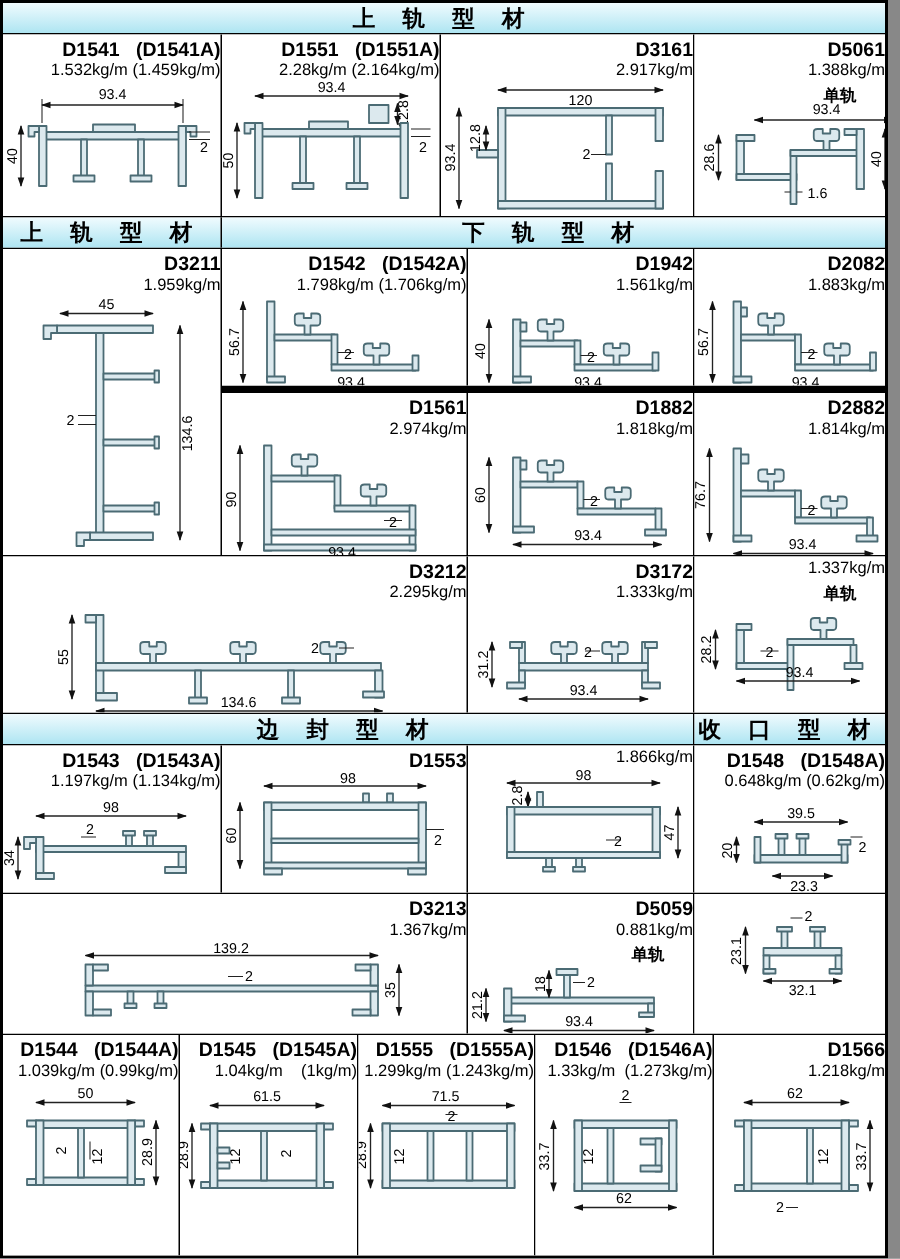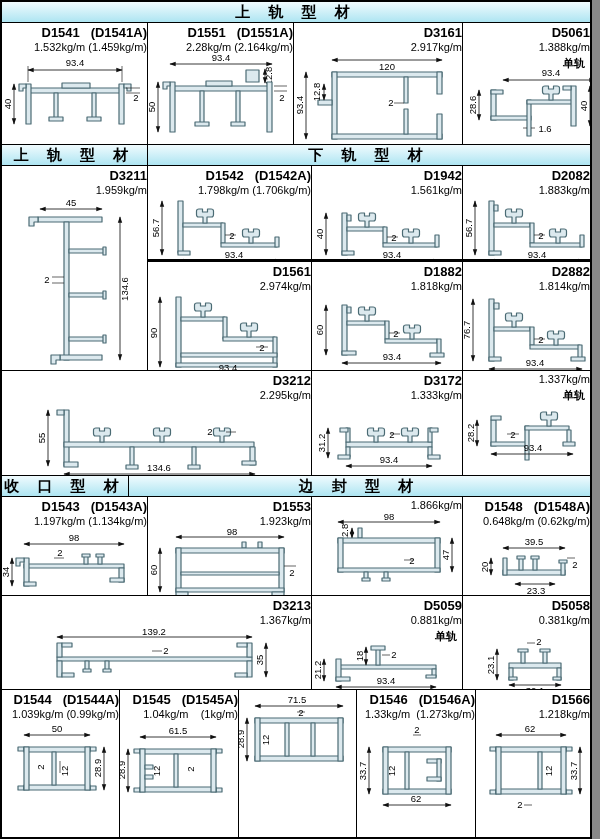--- a/index.html
+++ b/index.html
@@ -15,23 +15,23 @@
   .band:last-child{border-right:none}
   .head{text-align:right;padding-top:2px;line-height:1.2;flex:0 0 auto}
   .m1{font-weight:bold;font-size:13px;white-space:pre;display:block}
   .m2{font-size:11px;white-space:pre;display:block}
   .draw{flex:1 1 auto;position:relative}
   .draw svg{position:absolute;left:0;top:0;width:100%;height:100%}
   .pf{fill:#dce9ee;stroke:#4b6b74;stroke-width:1.2;stroke-linejoin:round}
   .dl{stroke:#222;stroke-width:0.9;marker-start:url(#ma);marker-end:url(#ma)}
   .xl{stroke:#222;stroke-width:0.7}
   .dt{font-size:9.5px;fill:#000}
-  .sr{position:absolute;right:5px;top:2px;font-weight:bold;font-size:11px;z-index:2}
+  .sr{position:absolute;right:19px;top:2px;font-weight:bold;font-size:11px;z-index:2}
   .col{display:flex;flex-direction:column;flex:1 1 auto}
-  .subrow{display:flex;border-bottom:3px solid #000000;box-sizing:border-box}
+  .subrow{display:flex;border-bottom:5px solid #000000;box-sizing:border-box}
   .subrow:last-child{border-bottom:none}
 </style>
 </head>
 <body>
 
 <svg width="0" height="0" style="position:absolute" aria-hidden="true">
   <defs>
     <marker id="ma" viewBox="0 0 10 10" refX="9" refY="5" markerWidth="7" markerHeight="7" orient="auto-start-reverse">
       <path d="M0,1.5 L10,5 L0,8.5 z" fill="#111"></path>
     </marker>
@@ -442,22 +442,22 @@
           <text class="dt" x="50" y="52" text-anchor="middle">2</text>
           <line class="dl" x1="28" y1="68" x2="110" y2="68"></line>
           <text class="dt" x="70" y="65" text-anchor="middle">93.4</text>
         </svg>
         </div>
       </div>
     </div>
   </div>
 
   <div class="row" style="height:21px">
+    <div class="band" style="width:461px">边 封 型 材</div>
     <div class="band" style="flex:1">收 口 型 材</div>
-    <div class="band" style="width:461px">边 封 型 材</div>
   </div>
 
   <div class="row" style="height:99px">
     <div class="cell" style="width:146px">
       <div class="head">
         <span class="m1">D1543   (D1543A)</span>
         <span class="m2">1.197kg/m (1.134kg/m)</span>
       </div>
       <div class="draw">
         <svg>
@@ -476,21 +476,20 @@
           <line class="xl" x1="52" y1="30" x2="62" y2="30"></line>
           <text class="dt" x="58" y="28" text-anchor="middle">2</text>
           <line class="dl" x1="10" y1="30" x2="10" y2="58"></line>
           <text class="dt" transform="rotate(-90 7 44)" x="7" y="44" text-anchor="middle">34</text>
         </svg>
       </div>
     </div>
     <div class="cell" style="width:164px">
       <div class="head">
         <span class="m1">D1553</span>
-        <span class="m2">1.923kg/m</span>
       </div>
       <div class="draw">
         <svg>
           <line class="dl" x1="28" y1="9" x2="136" y2="9"></line>
           <text class="dt" x="84" y="7" text-anchor="middle">98</text>
           <rect class="pf" x="94" y="14" width="4" height="6"></rect>
           <rect class="pf" x="110" y="14" width="4" height="6"></rect>
           <rect class="pf" x="28" y="20" width="108" height="5"></rect>
           <rect class="pf" x="28" y="20" width="5" height="44"></rect>
           <rect class="pf" x="131" y="20" width="5" height="44"></rect>
@@ -611,24 +610,20 @@
           <text class="dt" x="82" y="31" text-anchor="middle">2</text>
           <line class="dl" x1="12" y1="32" x2="12" y2="54"></line>
           <text class="dt" transform="rotate(-90 9 43)" x="9" y="43" text-anchor="middle">21.2</text>
           <line class="dl" x1="24" y1="60" x2="124" y2="60"></line>
           <text class="dt" x="74" y="57" text-anchor="middle">93.4</text>
         </svg>
         </div>
       </div>
     </div>
     <div class="cell" style="flex:1">
-      <div class="head">
-        <span class="m1">D5058</span>
-        <span class="m2">0.381kg/m</span>
-      </div>
       <div class="draw">
         <svg>
           <rect class="pf" x="46" y="36" width="52" height="5"></rect>
           <rect class="pf" x="58" y="24" width="4" height="12"></rect>
             <rect class="pf" x="55" y="22" width="10" height="3"></rect>
           <rect class="pf" x="80" y="24" width="4" height="12"></rect>
             <rect class="pf" x="77" y="22" width="10" height="3"></rect>
           <rect class="pf" x="46" y="41" width="4" height="12"></rect>
             <rect class="pf" x="46" y="50" width="8" height="3"></rect>
           <rect class="pf" x="94" y="41" width="4" height="12"></rect>
@@ -693,20 +688,24 @@
           <rect class="pf" x="25" y="44" width="8" height="4"></rect>
             <rect class="pf" x="25" y="54" width="8" height="4"></rect>
           <line class="dl" x1="8" y1="28" x2="8" y2="71"></line>
           <text class="dt" transform="rotate(-90 5 49)" x="5" y="49" text-anchor="middle">28.9</text>
           <text class="dt" transform="rotate(-90 40 50)" x="40" y="50" text-anchor="middle">12</text>
           <text class="dt" transform="rotate(-90 74 48)" x="74" y="48" text-anchor="middle">2</text>
         </svg>
       </div>
     </div>
     <div class="cell" style="width:118px">
+      <div class="head">
+        <span class="m1">D1555   (D1555A)</span>
+        <span class="m2">1.299kg/m (1.243kg/m)</span>
+      </div>
       <div class="draw">
         <svg>
           <line class="dl" x1="16" y1="16" x2="104" y2="16"></line>
           <text class="dt" x="58" y="13" text-anchor="middle">71.5</text>
           <rect class="pf" x="16" y="28" width="88" height="5"></rect>
           <rect class="pf" x="16" y="66" width="88" height="5"></rect>
           <rect class="pf" x="16" y="28" width="5" height="43"></rect>
           <rect class="pf" x="99" y="28" width="5" height="43"></rect>
           <rect class="pf" x="46" y="33" width="4" height="33"></rect>
           <rect class="pf" x="72" y="33" width="4" height="33"></rect>

